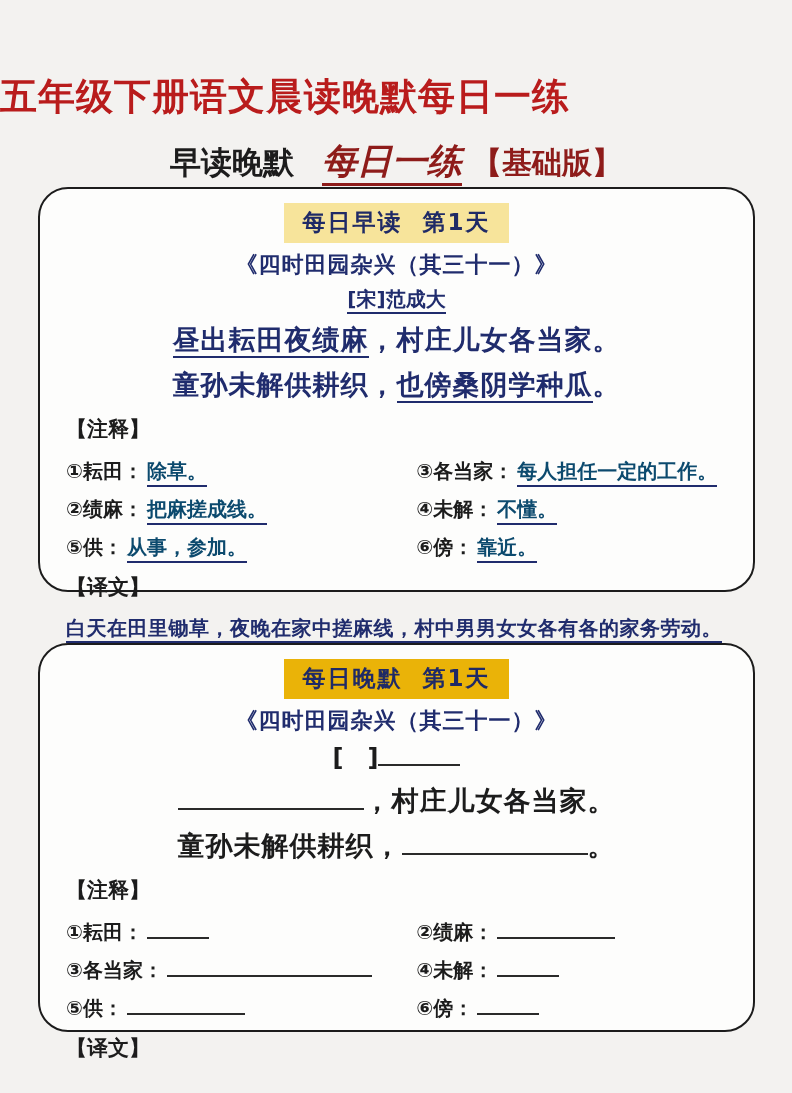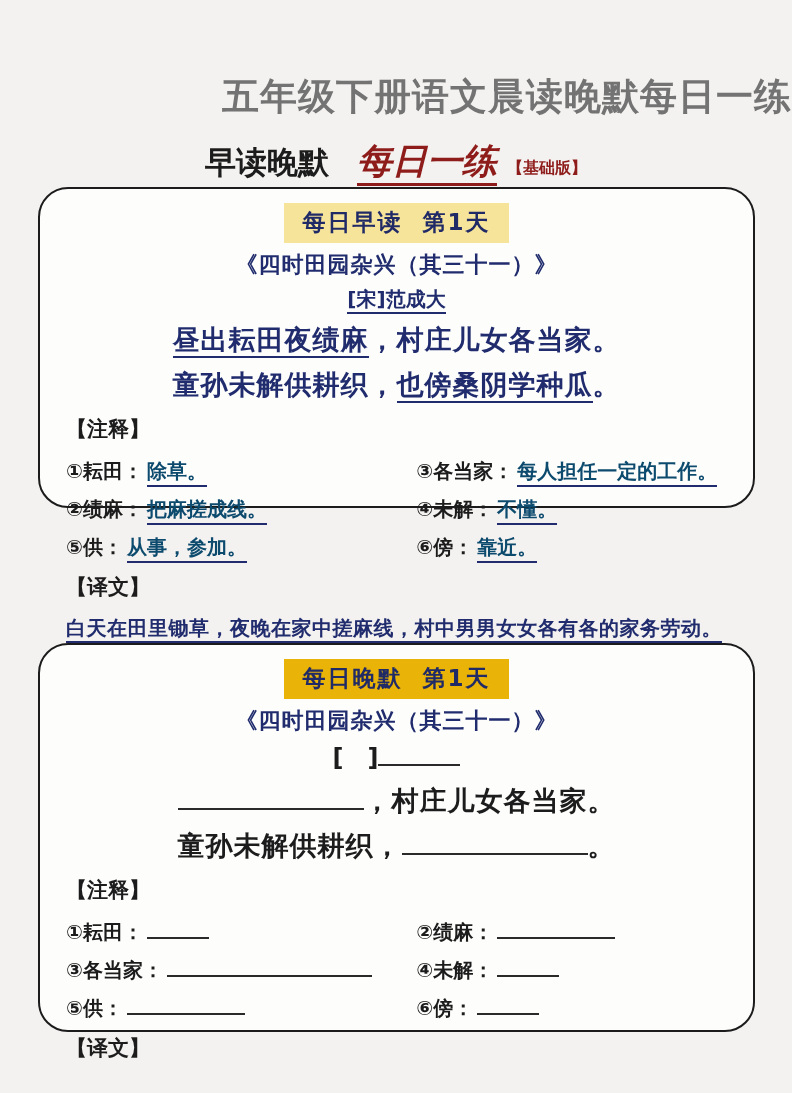--- a/index.html
+++ b/index.html
@@ -9,24 +9,24 @@
     width: 792px;
     height: 1093px;
     margin: 0 auto;
     background: #f3f2f0;
     font-family: "DejaVu Sans", "Liberation Sans", sans-serif;
     overflow: hidden;
   }
   .page-title {
     position: absolute;
     top: 72px; left: 0; right: 0;
-    text-align: right;
+    text-align: left;
     font-size: 37px;
     font-weight: 900;
-    color: #737373;
+    color: #b91c1c;
     letter-spacing: 1px;
   }
   .subtitle {
     position: absolute;
     top: 138px; left: 0; right: 0;
     text-align: center;
     white-space: nowrap;
   }
   .subtitle .left {
     font-size: 31px;
@@ -37,34 +37,34 @@
   .subtitle .red-main {
     font-size: 35px;
     font-weight: 900;
     color: #8e1c1a;
     border-bottom: 3px solid #8e1c1a;
     padding-bottom: 2px;
     margin-right: 10px;
     font-style: italic;
   }
   .subtitle .red-tag {
-    font-size: 16px;
+    font-size: 30px;
     font-weight: 900;
     color: #8e1c1a;
   }
   .card {
     position: absolute;
     left: 38px;
     width: 717px;
     background: #fdfdfc;
     border: 2px solid #1c1c1c;
     border-radius: 30px;
     padding: 12px 26px 0 26px;
   }
-  .card.morning { top: 187px; height: 321px; }
+  .card.morning { top: 187px; height: 405px; }
   .card.evening { top: 643px; height: 389px; }
   .badge-row { text-align: center; margin-top: 2px; }
   .badge {
     display: inline-block;
     font-size: 23px;
     font-weight: 900;
     color: #1f2a66;
     padding: 4px 18px 5px 18px;
     white-space: pre;
     letter-spacing: 2px;

